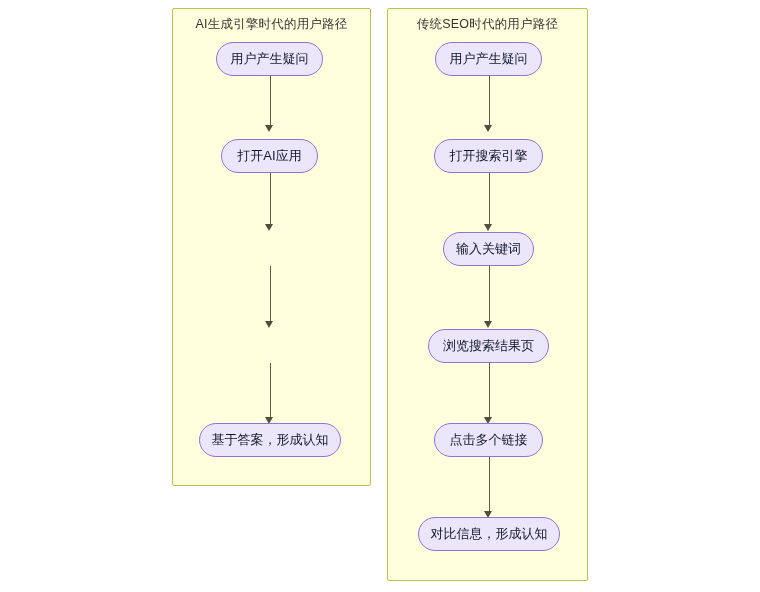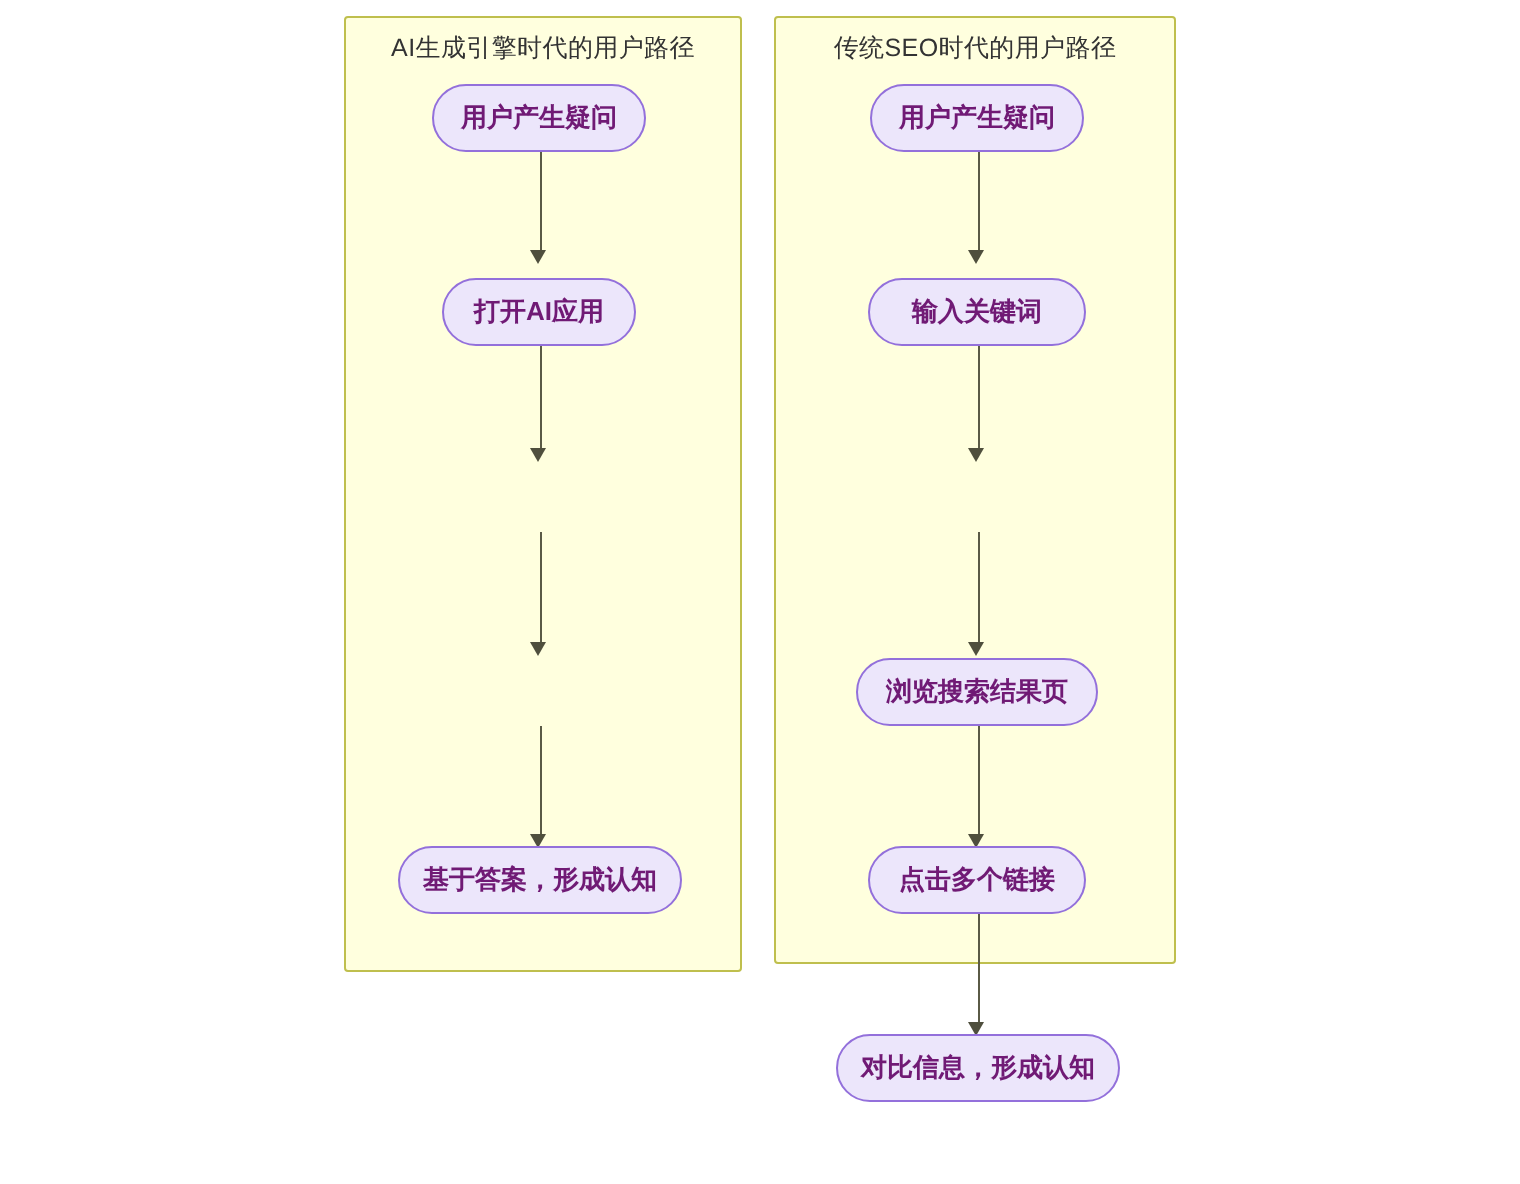--- a/index.html
+++ b/index.html
@@ -43,39 +43,38 @@
   #subgraph-ai {
     left: 172px;
     top: 8px;
     width: 199px;
     height: 478px;
   }
   #subgraph-seo {
     left: 387px;
     top: 8px;
     width: 201px;
-    height: 474px;
+    height: 573px;
   }
 
   
   .node {
     position: absolute;
     box-sizing: border-box;
     background: #ece6fb;
     border: 1.1px solid #9370db;
     border-radius: 17px;
     height: 34px;
     display: flex;
     align-items: center;
     justify-content: center;
-    color: #701a75;
+    color: #0f172a;
     font-size: 13px;
     white-space: nowrap;
     z-index: 3;
-    font-weight: bold;
   }
 
   
   .edge {
     position: absolute;
     width: 1.3px;
     background: #5a5a46;
     z-index: 1;
   }
   .arrowhead {
@@ -140,23 +139,26 @@
   <div class="arrowhead" style="left:484px; top:417px;"></div>
 
   <div class="edge" style="left:488.5px; top:457px; height:56px;"></div>
   <div class="arrowhead" style="left:484px; top:511px;"></div>
 
   <div class="node" style="left:435px; top:42px;  width:107px;">
     <span>用户产生疑问</span>
   </div>
 
   <div class="node" style="left:434px; top:139px; width:109px;">
+    <span>打开搜索引擎</span>
+  </div>
+
+  <div class="node" style="left:443px; top:232px; width:91px;">
     <span>输入关键词</span>
   </div>
-
 
   <div class="node" style="left:428px; top:329px; width:121px;">
     <span>浏览搜索结果页</span>
   </div>
 
   <div class="node" style="left:418px; top:517px; width:142px;">
     <span>对比信息，形成认知</span>
   </div>
 
   <div class="node" style="left:434px; top:423px; width:109px;">

